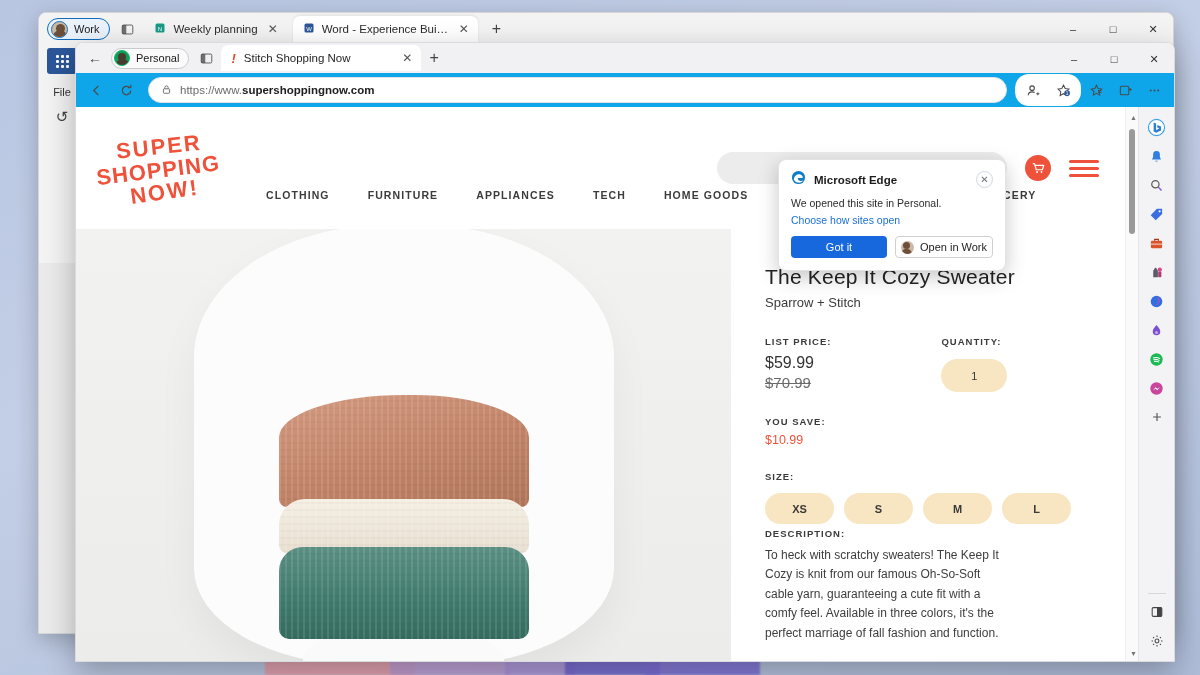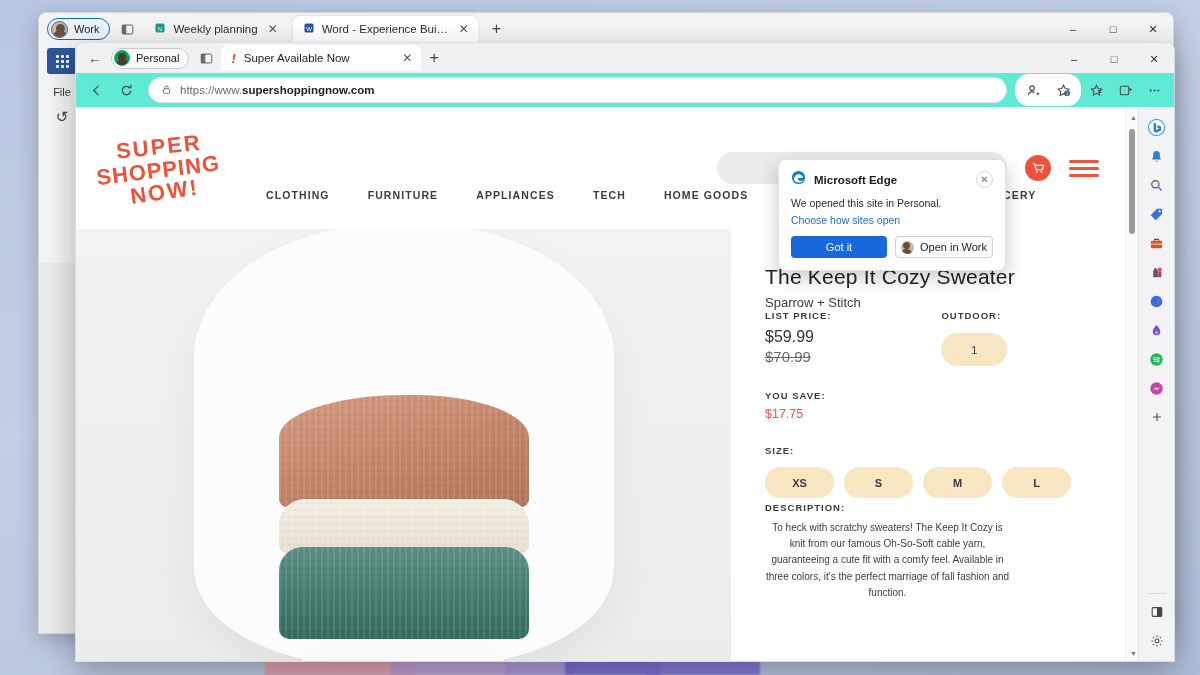--- a/index.html
+++ b/index.html
@@ -78,21 +78,21 @@
   .pav::after{content:"";position:absolute;left:3px;top:2px;width:8px;height:8px;border-radius:50%;background:#4a3b2f;}
   .pav::before{content:"";position:absolute;left:0.5px;bottom:-1px;width:13px;height:7px;border-radius:6px 6px 0 0;background:#4a3b2f;}
 
   .etab {
     display:flex; align-items:center; gap:8px; height:26px; padding:0 6px 0 10px; margin-left:4px;
     border-radius:7px 7px 0 0; font-size:11.5px; color:#1f1f1f; background:#ffffff; min-width:200px;
   }
   .bang { color:#e8442c; font-weight:bold; font-size:13px; font-style:italic; line-height:1;}
   .edge-wincontrols { position:absolute; right:0; top:0; display:flex; height:30px;}
 
-  .edge-toolbar { height:34px; display:flex; align-items:center; gap:2px; padding:0 6px; background:#5eead4;}
+  .edge-toolbar { height:34px; display:flex; align-items:center; gap:2px; padding:0 6px; background:#0ea5e9;}
   .tb-icon { width:28px; height:28px; display:flex; align-items:center; justify-content:center; color:#5a5a5a; }
   .omnibox {
     flex:1; height:26px; background:#fff; border:1px solid #e2e2e6; border-radius:13px;
     display:flex; align-items:center; gap:8px; padding:0 12px; margin:0 6px;
     font-size:11.5px; color:#5c5c5c;
   }
   .omni-url { color:#6b6b6b; }
   .omni-url b { color:#202020; font-weight:600; }
   .tb-right { display:flex; align-items:center; gap:1px; }
   .profile-pill { display:flex; align-items:center; gap:2px; background:#fff; border-radius:14px; padding:2px 4px; }
@@ -127,30 +127,30 @@
   .sw-mid { height:54px; margin-top:-8px; background:linear-gradient(180deg,#f5efe4,#e8dfd0); border-radius:26px 26px 8px 8px;}
   .sw-bot { height:92px; margin-top:-6px; background:linear-gradient(180deg,#5b8f84 0%,#3f7a6d 60%,#356b5f 100%); border-radius:24px 24px 10px 10px;}
   .knit { position:absolute; inset:0; opacity:.3;
           background-image: repeating-linear-gradient(90deg, rgba(255,255,255,.35) 0 2px, transparent 2px 6px),
                             repeating-linear-gradient(0deg, rgba(0,0,0,.08) 0 2px, transparent 2px 7px);}
 
   .prod-info { flex:1; padding:36px 30px 0 34px; background:#fff;}
   .p-title { font-size:21px; color:#232323; font-weight:400; letter-spacing:.2px;}
   .p-brand { font-size:13px; color:#3b3b3b; margin-top:6px;}
   .lbl { font-size:9.5px; font-weight:700; letter-spacing:1px; color:#3a3a3a; }
-  .row2 { display:flex; gap:110px; }
+  .row2 { display:flex; gap:110px; margin-top:26px;}
   .price-now { font-size:16px; color:#333; margin-top:7px;}
   .price-old { font-size:15px; color:#6a6a6a; text-decoration:line-through; margin-top:2px;}
   .qty-pill { width:66px; height:33px; border-radius:17px; background:#f8e6c2; display:flex; align-items:center; justify-content:center;
               font-size:11px; color:#3a3a3a; margin-top:12px;}
   .save-val { font-size:12.5px; color:#ef523a; margin-top:6px;}
   .sizes { display:flex; gap:10px; margin-top:11px;}
   .size-pill { width:69px; height:31px; border-radius:16px; background:#f8e6c2; display:flex; align-items:center; justify-content:center;
                font-size:11px; font-weight:700; color:#3a3a3a;}
-  .desc { font-size:10px; line-height:1.62; color:#3d3d3d; margin-top:7px; max-width:245px;text-align:center;}
+  .desc { font-size:12px; line-height:1.62; color:#3d3d3d; margin-top:7px; max-width:245px;}
 
   .pagescroll { width:13px; background:#fafafa; position:relative; border-left:1px solid #eee;}
   .pagescroll .thumb { position:absolute; left:3px; top:22px; width:6px; height:105px; background:#9a9a9a; border-radius:3px;}
   .pagescroll .arrow-t { position:absolute; left:4px; top:7px; font-size:7px; color:#777;}
   .pagescroll .arrow-b { position:absolute; left:4px; bottom:6px; font-size:7px; color:#777;}
 
   
   .edge-popup {
     position:absolute; left:702px; top:52px; width:228px; background:#fff; border-radius:8px;
     box-shadow:0 6px 20px rgba(0,0,0,.22); border:1px solid #e3e3e6; padding:10px 12px 12px; z-index:40;
@@ -261,21 +261,21 @@
       <span class="chip-label">Personal</span>
     </div>
     <span class="tab-strip-icon" style="margin-left:6px">
       <svg width="13" height="13" viewBox="0 0 16 16">
           <rect x="1.5" y="2.5" width="13" height="11" rx="1.6" fill="none" stroke="#444"></rect>
           <rect x="1.5" y="2.5" width="5" height="11" fill="#444" opacity=".75"></rect>
         </svg>
     </span>
     <div class="etab">
       <span class="bang">!</span>
-      <span class="tlabel">Super Available Now</span>
+      <span class="tlabel">Stitch Shopping Now</span>
       <span class="tclose">✕</span>
     </div>
     <span class="newtab">+</span>
     <div class="edge-wincontrols">
       <div class="wc">–</div>
       <div class="wc">□</div>
       <div class="wc">✕</div>
     </div>
   </div>
 
@@ -395,28 +395,28 @@
           <div class="p-title">The Keep It Cozy Sweater</div>
           <div class="p-brand">Sparrow + Stitch</div>
 
           <div class="row2">
             <div>
               <div class="lbl">LIST PRICE:</div>
               <div class="price-now">$59.99</div>
               <div class="price-old">$70.99</div>
             </div>
             <div>
-              <div class="lbl">OUTDOOR:</div>
+              <div class="lbl">QUANTITY:</div>
               <div class="qty-pill">1</div>
             </div>
           </div>
 
           <div style="margin-top:24px">
             <div class="lbl">YOU SAVE:</div>
-            <div class="save-val">$17.75</div>
+            <div class="save-val">$10.99</div>
           </div>
 
           <div style="margin-top:24px">
             <div class="lbl">SIZE:</div>
             <div class="sizes">
               <div class="size-pill">XS</div>
               <div class="size-pill">S</div>
               <div class="size-pill">M</div>
               <div class="size-pill">L</div>
             </div>

